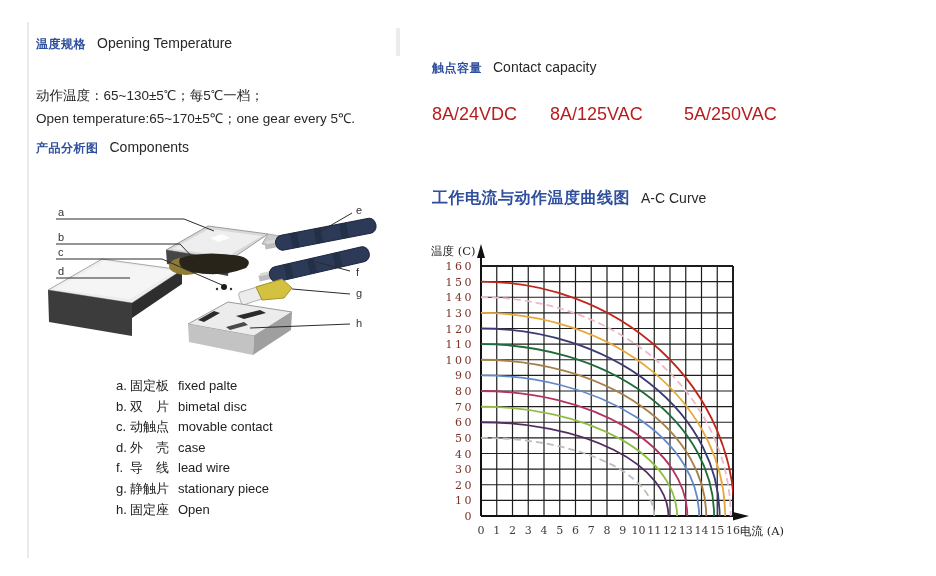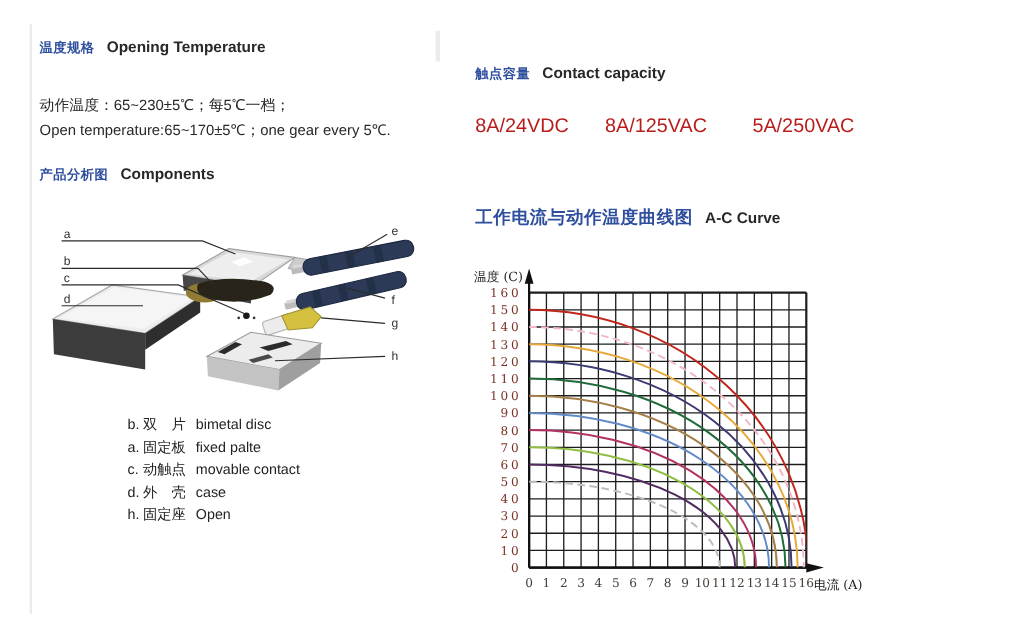--- a/index.html
+++ b/index.html
@@ -1,21 +1,21 @@
 <!DOCTYPE html>
 <html><head>
 <meta charset="utf-8">
 <style>
   html,body{margin:0;padding:0}
   body{width:936px;height:576px;background:#fff;position:relative;overflow:hidden;
        font-family:"Liberation Sans",sans-serif;color:#26282a;}
   .abs{position:absolute}
   .rule-v{background:#e8eaee}
   .h-zh{color:#2e4f9e;font-weight:bold;font-size:12px;letter-spacing:.5px}
-  .h-en{color:#26282a;font-size:14px;margin-left:11px;font-weight:bold}
+  .h-en{color:#26282a;font-size:14px;margin-left:11px;font-weight:normal}
   .h-zh.sm{font-size:16px}
   .body-text{font-size:13.5px;color:#26282a;white-space:nowrap}
   .rating{font-size:18px;color:#b91c1c;white-space:nowrap}
   .comp-row{font-size:13px;line-height:20.6px;white-space:nowrap;color:#222}
   .comp-row .lk{display:inline-block;min-width:14px}
   .comp-row .lzh{margin-right:9px}
   svg text.diag-label{font-size:11px;fill:#333;font-family:"Liberation Sans",sans-serif}
   .ytick{font-family:"DejaVu Serif",serif;font-size:11px;fill:#7a3226}
   .xtick{font-family:"DejaVu Serif",serif;font-size:11px;fill:#443b35}
   .axlabel{font-family:"DejaVu Serif",serif;font-size:11.5px;fill:#1d1d1d}
@@ -23,24 +23,24 @@
 </head>
 <body>
 
 <div class="abs rule-v" style="left:27px;top:22px;width:2px;height:536px"></div>
 
 <div class="abs rule-v" style="left:396px;top:28px;width:4px;height:28px;background:#ececec"></div>
 
 <div class="abs" style="left:36px;top:34px">
   <span class="h-zh">温度规格</span><span class="h-en">Opening Temperature</span>
 </div>
-<div class="abs body-text" style="left:36px;top:87px">动作温度：65~230±5℃；每5℃一档；</div>
+<div class="abs body-text" style="left:36px;top:87px">动作温度：65~130±5℃；每5℃一档；</div>
 <div class="abs body-text" style="left:36px;top:109px">Open temperature:65~170±5℃；one gear every 5℃.</div>
 
-<div class="abs" style="left:36px;top:150px">
+<div class="abs" style="left:36px;top:138px">
   <span class="h-zh">产品分析图</span><span class="h-en">Components</span>
 </div>
 
 <svg class="abs" style="left:30px;top:198px" width="356" height="176" viewBox="0 0 356 176">
 
   <g>
     <polygon points="18,92 72,61 152,72 102,105" fill="#ededed" stroke="#a9a9a9" stroke-width="1"></polygon>
     <polygon points="24,91 74,63 146,73 100,101" fill="#f8f8f8" opacity="0.7"></polygon>
     <polygon points="18,92 102,105 102,138 19,124" fill="#3c3c3c"></polygon>
     <polygon points="102,105 152,72 152,86 102,120" fill="#2e2e2e"></polygon>
@@ -111,24 +111,26 @@
   <text class="diag-label" x="28" y="43">b</text>
   <text class="diag-label" x="28" y="58">c</text>
   <text class="diag-label" x="28" y="77">d</text>
   <text class="diag-label" x="326" y="16">e</text>
   <text class="diag-label" x="326" y="78">f</text>
   <text class="diag-label" x="326" y="99">g</text>
   <text class="diag-label" x="326" y="129">h</text>
 </svg>
 
 <div id="comp-legend" class="abs" style="left:116px;top:376px">
+    <div class="comp-row"><span class="lk">a.</span><span class="lzh">固定板</span><span class="len">fixed palte</span></div>
     <div class="comp-row"><span class="lk">b.</span><span class="lzh">双　片</span><span class="len">bimetal disc</span></div>
-    <div class="comp-row"><span class="lk">a.</span><span class="lzh">固定板</span><span class="len">fixed palte</span></div>
     <div class="comp-row"><span class="lk">c.</span><span class="lzh">动触点</span><span class="len">movable contact</span></div>
     <div class="comp-row"><span class="lk">d.</span><span class="lzh">外　壳</span><span class="len">case</span></div>
+    <div class="comp-row"><span class="lk">f.</span><span class="lzh">导　线</span><span class="len">lead wire</span></div>
+    <div class="comp-row"><span class="lk">g.</span><span class="lzh">静触片</span><span class="len">stationary piece</span></div>
     <div class="comp-row"><span class="lk">h.</span><span class="lzh">固定座</span><span class="len">Open</span></div>
   </div>
 
 <div class="abs" style="left:432px;top:58px">
   <span class="h-zh">触点容量</span><span class="h-en">Contact capacity</span>
 </div>
 <div class="abs rating" style="left:432px;top:104px">8A/24VDC</div>
 <div class="abs rating" style="left:550px;top:104px">8A/125VAC</div>
 <div class="abs rating" style="left:684px;top:104px">5A/250VAC</div>
 

